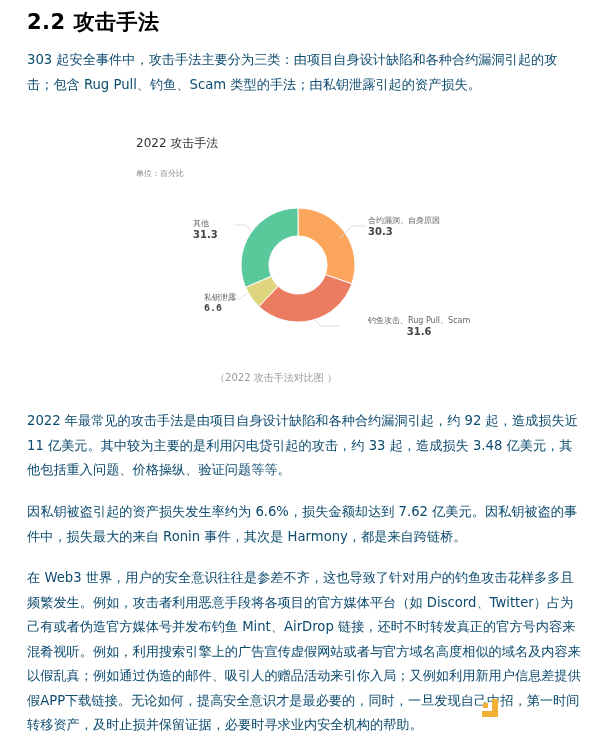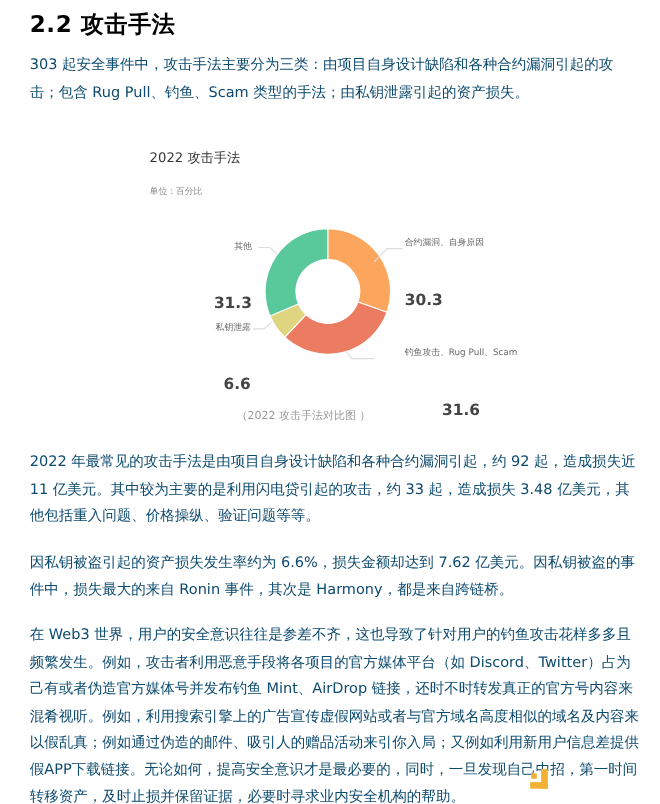--- a/index.html
+++ b/index.html
@@ -8,22 +8,22 @@
   .h2 { position:absolute; left:27px; top:8px; font-size:21px; font-weight:bold; color:#000000; letter-spacing:0.5px; }
   .para { position:absolute; left:27px; width:555px; font-size:13.2px; line-height:24.5px; color:#0c4a6e; }
   .p1 { top:48px; }
   .p2 { top:409px; }
   .p3 { top:500px; }
   .p4 { top:566px; }
   .chart-title { position:absolute; left:136px; top:135px; font-size:12px; color:#333; }
   .chart-sub { position:absolute; left:136px; top:153px; font-size:8px; color:#888;margin-top:15px; }
   .donut { position:absolute; left:0; top:0; }
   .lbl { position:absolute; font-size:8px; color:#666; line-height:11px; }
-  .lbl b { display:block; color:#444; font-size:14px;margin-top:42px; }
-  .lbl.right-align { text-align:right; }
+  .lbl b { display:block; color:#444; font-size:10px; }
+  .lbl.right-align { text-align:left; }
   .caption { position:absolute; left:0; width:552px; top:371px; text-align:center; font-size:10px; color:#999; }
   .watermark { position:absolute; left:482px; top:699px; display:flex; align-items:center; }
   .wm-icon { width:18px; height:18px; position:relative; margin-right:5px; }
   .wm-icon .bar1 { position:absolute; left:10px; top:0; width:6px; height:18px; background:#f2b134; }
   .wm-icon .bar2 { position:absolute; left:0; top:12px; width:16px; height:6px; background:#f2b134; }
   .wm-icon .dot { position:absolute; left:1px; top:4px; width:5px; height:5px; background:#f2b134; }
   .wm-text { font-size:21px; color:#e6e6e6; letter-spacing:1px; font-weight:bold;
              -webkit-text-stroke:0.5px #cfcfcf; }
 </style>
 </head>
@@ -49,21 +49,21 @@
   <polyline points="247,293 240,299 230,299" fill="none" stroke="#ddd" stroke-width="1"></polyline>
   <polyline points="252,231 245,225 235,225" fill="none" stroke="#ddd" stroke-width="1"></polyline>
 </svg>
 
 <div class="lbl" style="left:368px; top:215px;">
   <span>合约漏洞、自身原因</span><b>30.3</b>
 </div>
 <div class="lbl" style="left:368px; top:315px;text-align:center;">
   <span>钓鱼攻击、Rug Pull、Scam</span><b>31.6</b>
 </div>
-<div class="lbl right-align" style="left:188px; top:292px; width:40px;">
+<div class="lbl right-align" style="left:204px; top:292px; width:40px;font-family:Liberation Mono, monospace;">
   <span>私钥泄露</span><b>6.6</b>
 </div>
 <div class="lbl right-align" style="left:193px; top:218px; width:36px;">
   <span>其他</span><b>31.3</b>
 </div>
 
 <div class="caption">（2022 攻击手法对比图 ）</div>
 
 <div class="para p2">2022 年最常见的攻击手法是由项目自身设计缺陷和各种合约漏洞引起，约 92 起，造成损失近 11 亿美元。其中较为主要的是利用闪电贷引起的攻击，约 33 起，造成损失 3.48 亿美元，其他包括重入问题、价格操纵、验证问题等等。</div>
 <div class="para p3">因私钥被盗引起的资产损失发生率约为 6.6%，损失金额却达到 7.62 亿美元。因私钥被盗的事件中，损失最大的来自 Ronin 事件，其次是 Harmony，都是来自跨链桥。</div>

